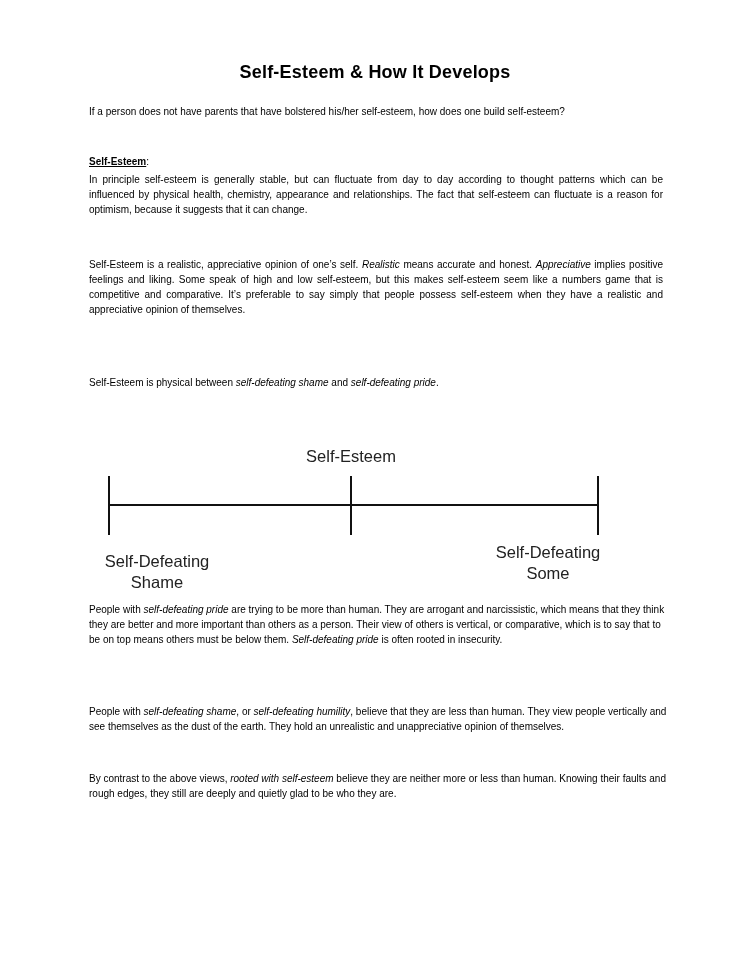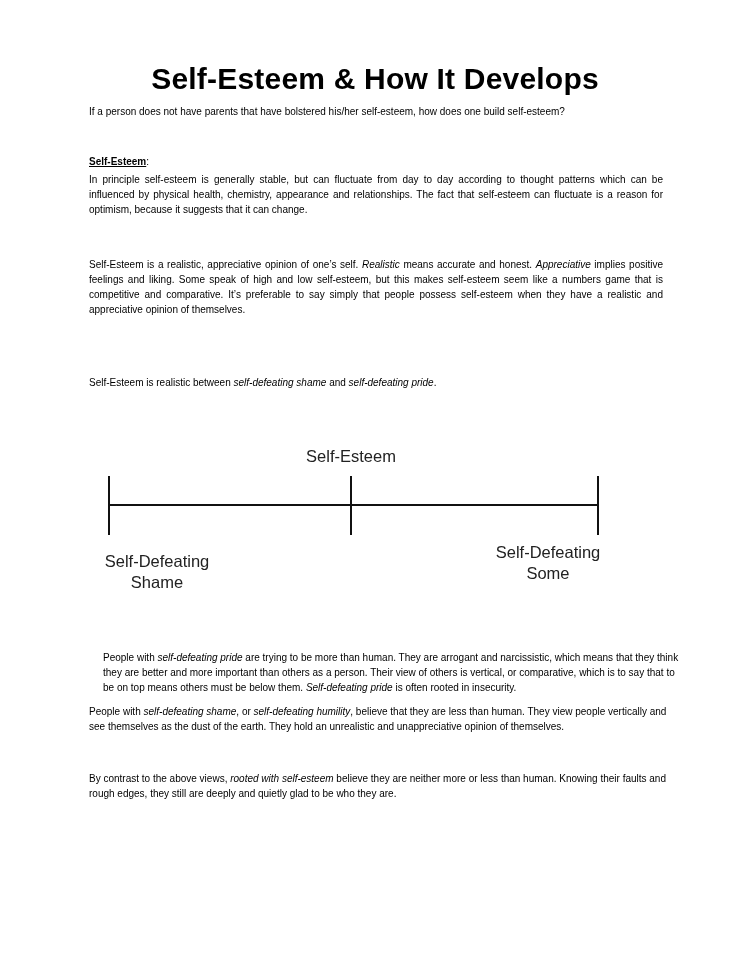--- a/index.html
+++ b/index.html
@@ -14,21 +14,21 @@
       overflow: hidden;
       font-family: "Liberation Sans", "DejaVu Sans", sans-serif;
       color: #000;
     }
     .title {
       position: absolute;
       left: 0;
       width: 750px;
       top: 62px;
       text-align: center;
-      font-size: 30px;
+      font-size: 18px;
       font-weight: bold;
       letter-spacing: 0.2px;
     }
     .para {
       position: absolute;
       left: 89px;
       width: 574px;
       font-size: 10px;
       line-height: 15px;
     }
@@ -75,21 +75,21 @@
 
   <div class="para justify" style="top:172px;">
     <span>In principle self-esteem is generally stable, but can fluctuate from day to day according to thought patterns which can be influenced by physical health, chemistry, appearance and relationships.  The fact that self-esteem can fluctuate is a reason for optimism, because it suggests that it can change.</span>
   </div>
 
   <div class="para justify" style="top:257px;">
     <span>Self-Esteem is a realistic, appreciative opinion of one’s self. </span><span class="bi">Realistic</span><span> means accurate and honest. </span><span class="bi">Appreciative</span><span> implies positive feelings and liking. Some speak of high and low self-esteem, but this makes self-esteem seem like a numbers game that is competitive and comparative.  It’s preferable to say simply that people possess self-esteem when they have a realistic and appreciative opinion of themselves.</span>
   </div>
 
   <div class="para" style="top:375px;">
-    <span>Self-Esteem is realistic between </span><span class="bi">self-defeating shame</span><span> and </span><span class="bi">self-defeating pride</span><span>.</span>
+    <span>Self-Esteem is physical between </span><span class="bi">self-defeating shame</span><span> and </span><span class="bi">self-defeating pride</span><span>.</span>
   </div>
 
   <div class="diagram">
     <div class="diag-label" style="left:291px; width:120px; top:446px;">Self-Esteem</div>
 
     <div class="line" style="left:108px; top:504px; width:491px; height:2px;"></div>
     <div class="line" style="left:108px; top:476px; width:2px; height:59px;"></div>
     <div class="line" style="left:350px; top:476px; width:2px; height:59px;"></div>
     <div class="line" style="left:597px; top:476px; width:2px; height:59px;"></div>
 
@@ -97,21 +97,21 @@
       <div>Self-Defeating</div>
       <div>Shame</div>
     </div>
 
     <div class="diag-label" style="left:483px; width:130px; top:542px;">
       <div>Self-Defeating</div>
       <div>Some</div>
     </div>
   </div>
 
-  <div class="para" style="top:650px; width:580px;margin-left:14px;">
+  <div class="para" style="top:602px; width:580px;">
     <span>People with </span><span class="bi">self-defeating pride</span><span> are trying to be more than human.  They are arrogant and narcissistic, which means that they think they are better and more important than others as a person. Their view of others is vertical, or comparative, which is to say that to be on top means others must be below them.  </span><span class="bi">Self-defeating pride</span><span> is often rooted in insecurity.</span>
   </div>
 
   <div class="para" style="top:704px; width:580px;">
     <span>People with </span><span class="bi">self-defeating shame</span><span>, or </span><span class="bi">self-defeating humility</span><span>, believe that they are less than human.  They view people vertically and see themselves as the dust of the earth.  They hold an unrealistic and unappreciative opinion of themselves.</span>
   </div>
 
   <div class="para" style="top:771px; width:580px;">
     <span>By contrast to the above views, </span><span class="bi">rooted with self-esteem</span><span> believe they are neither more or less than human.  Knowing their faults and rough edges, they still are deeply and quietly glad to be who they are.</span>
   </div>

